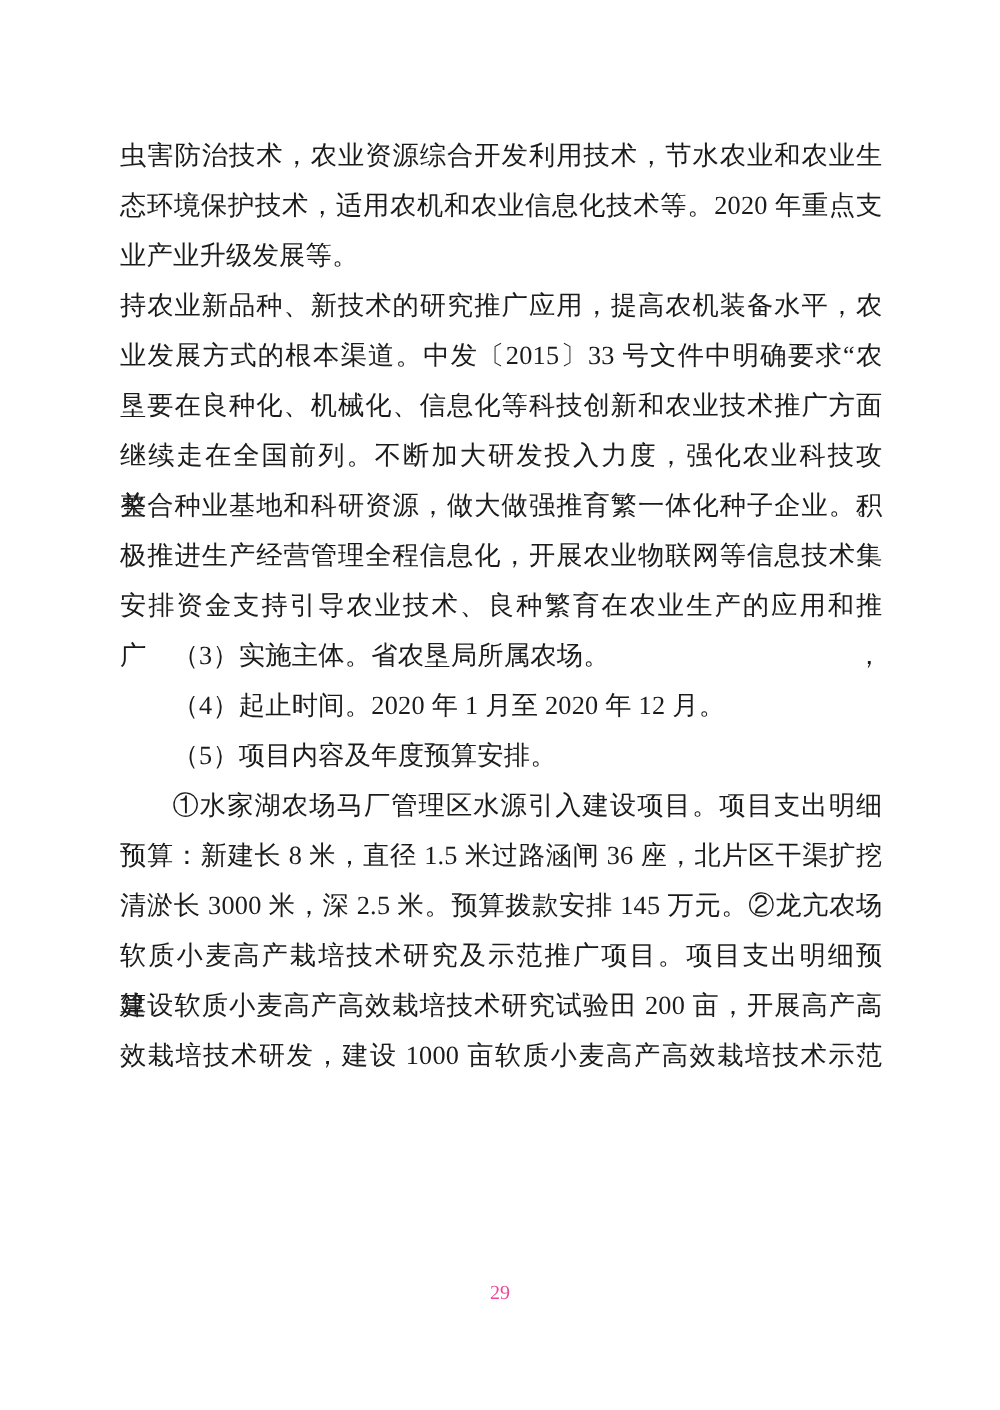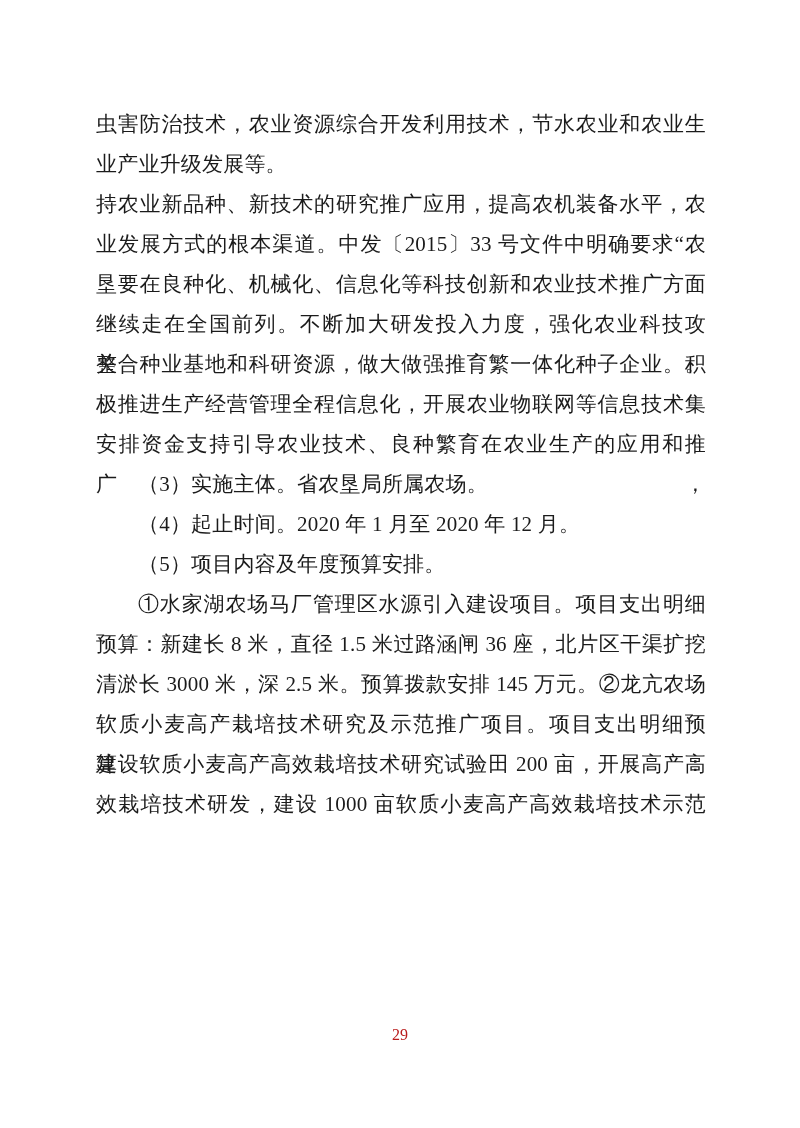--- a/index.html
+++ b/index.html
@@ -47,29 +47,30 @@
   .line.indent {
     text-indent: 42px;
   }
   .pagenum {
     position: absolute;
     left: 0;
     top: 1026px;
     width: 800px;
     text-align: center;
     font-size: 16px;
-    color: #b91c1c;
+    color: #ec4899;
   }
 </style>
 </head>
 <body>
 
 <div class="page">
   <div class="content">
     <div class="line full">虫害防治技术，农业资源综合开发利用技术，节水农业和农业生</div>
+    <div class="line full">态环境保护技术，适用农机和农业信息化技术等。2020 年重点支</div>
     <div class="line short">业产业升级发展等。</div>
     <div class="line full">持农业新品种、新技术的研究推广应用，提高农机装备水平，农</div>
     <div class="line full">业发展方式的根本渠道。中发〔2015〕33 号文件中明确要求“农</div>
     <div class="line full">垦要在良种化、机械化、信息化等科技创新和农业技术推广方面</div>
     <div class="line full">继续走在全国前列。不断加大研发投入力度，强化农业科技攻关。</div>
     <div class="line full">整合种业基地和科研资源，做大做强推育繁一体化种子企业。积</div>
     <div class="line full">极推进生产经营管理全程信息化，开展农业物联网等信息技术集</div>
     <div class="line full">安排资金支持引导农业技术、良种繁育在农业生产的应用和推广，</div>
     <div class="line short indent">（3）实施主体。省农垦局所属农场。</div>
     <div class="line short indent">（4）起止时间。2020 年 1 月至 2020 年 12 月。</div>

